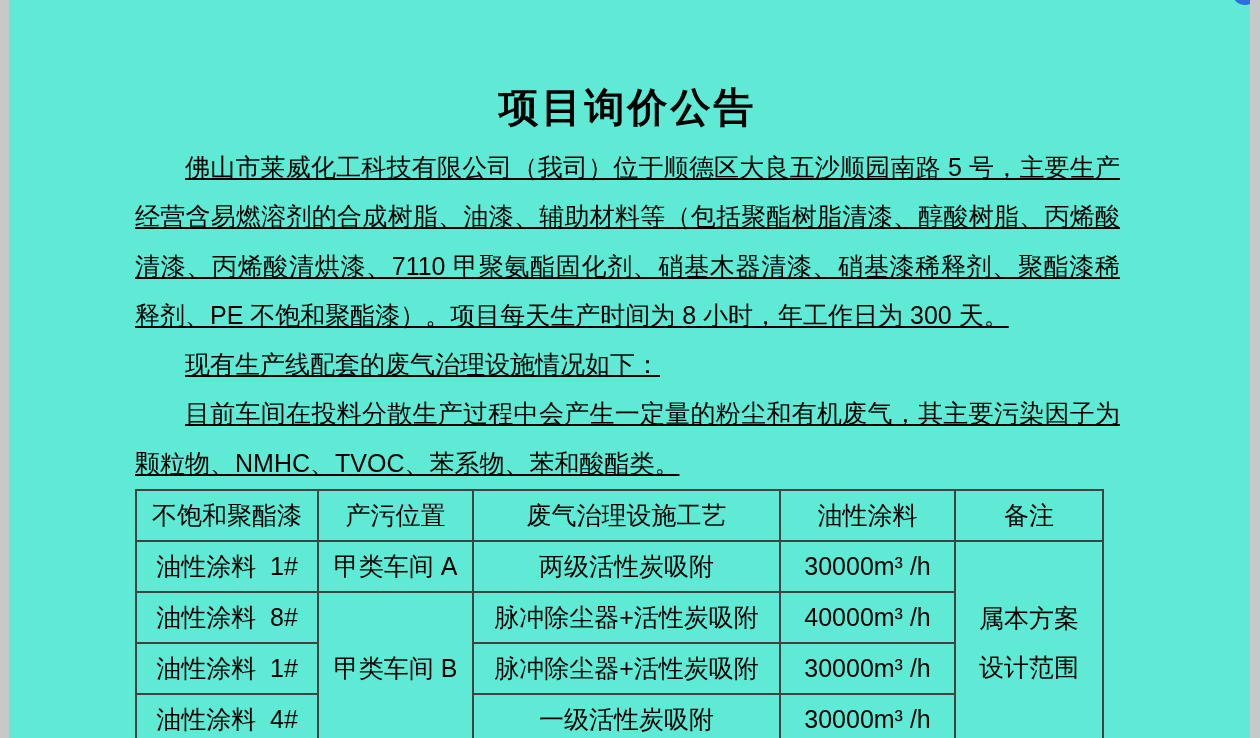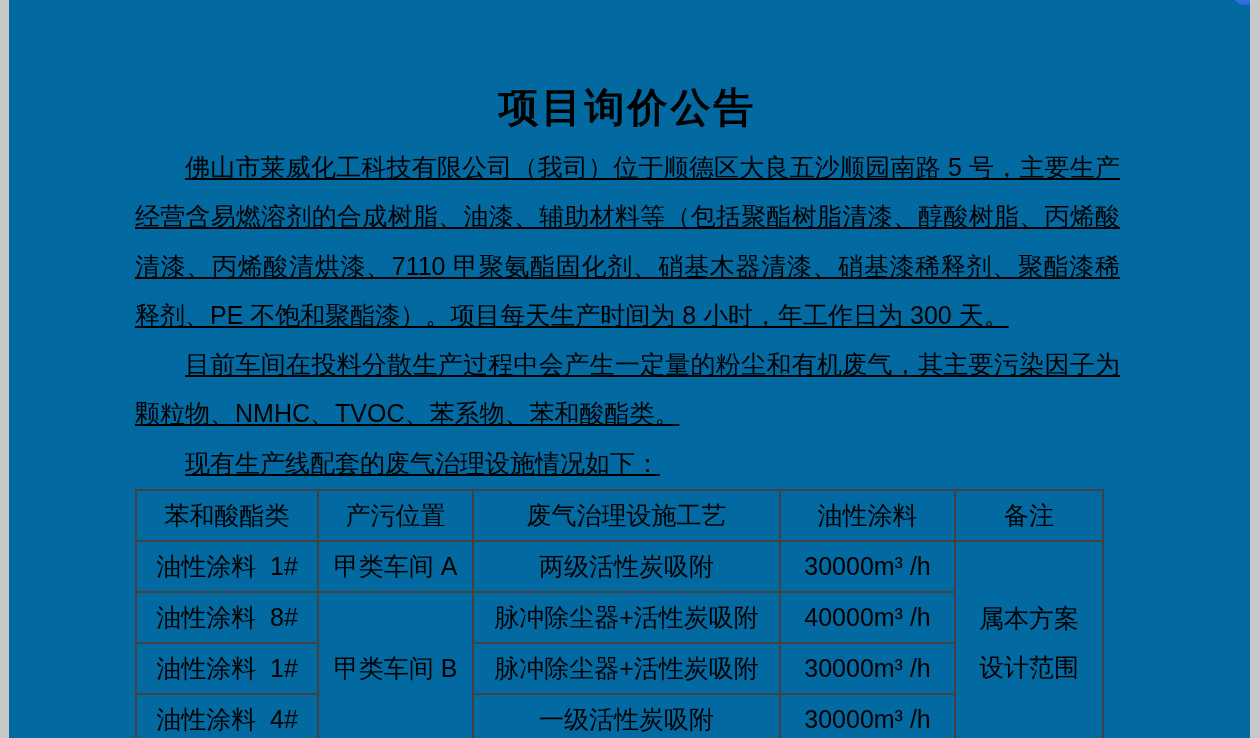--- a/index.html
+++ b/index.html
@@ -14,21 +14,21 @@
     position: relative;
     font-family: "Liberation Sans", "DejaVu Sans", sans-serif;
     color: #000;
   }
   .page {
     position: absolute;
     left: 9px;
     top: 0;
     width: 1241px;
     height: 738px;
-    background: #0369a1;
+    background: #5eead4;
     overflow: hidden;
   }
   .content {
     padding: 0 130px 0 126px; 
   }
   .doc-title {
     padding-top: 84px;
     text-align: center;
     font-size: 40px;
     font-weight: bold;
@@ -79,35 +79,35 @@
 </head>
 <body>
 
 <div class="page">
   <div class="content">
 
     <div class="doc-title">项目询价公告</div>
 
     <div class="doc-body">
       <p>佛山市莱威化工科技有限公司（我司）位于顺德区大良五沙顺园南路 5 号，主要生产经营含易燃溶剂的合成树脂、油漆、辅助材料等（包括聚酯树脂清漆、醇酸树脂、丙烯酸清漆、丙烯酸清烘漆、7110 甲聚氨酯固化剂、硝基木器清漆、硝基漆稀释剂、聚酯漆稀释剂、PE 不饱和聚酯漆）。项目每天生产时间为 8 小时，年工作日为 300 天。</p>
+      <p>现有生产线配套的废气治理设施情况如下：</p>
       <p>目前车间在投料分散生产过程中会产生一定量的粉尘和有机废气，其主要污染因子为颗粒物、NMHC、TVOC、苯系物、苯和酸酯类。</p>
-      <p>现有生产线配套的废气治理设施情况如下：</p>
     </div>
 
     <table class="waste-table">
       <colgroup>
         <col style="width:182px">
         <col style="width:155px">
         <col style="width:307px">
         <col style="width:175px">
         <col style="width:148px">
       </colgroup>
       <tbody>
         <tr>
-          <th>苯和酸酯类</th>
+          <th>不饱和聚酯漆</th>
           <th>产污位置</th>
           <th>废气治理设施工艺</th>
           <th>油性涂料</th>
           <th>备注</th>
         </tr>
         <tr>
           <td>油性涂料  1#</td>
           <td>甲类车间 A</td>
           <td>两级活性炭吸附</td>
           <td>30000m³ /h</td>

